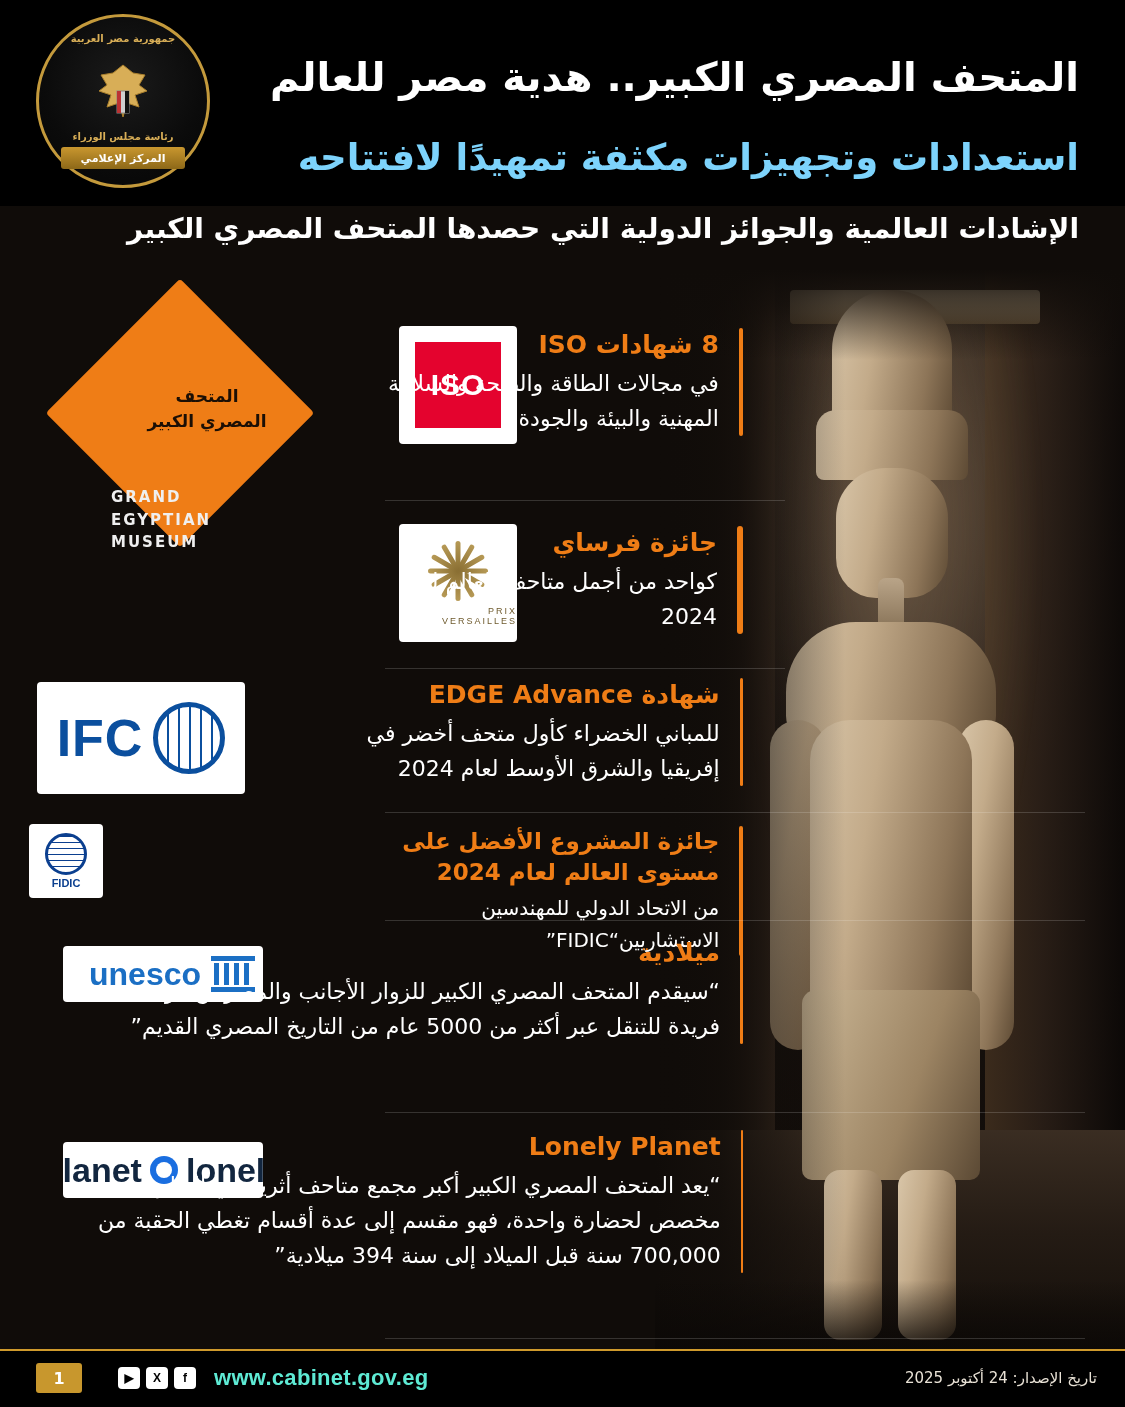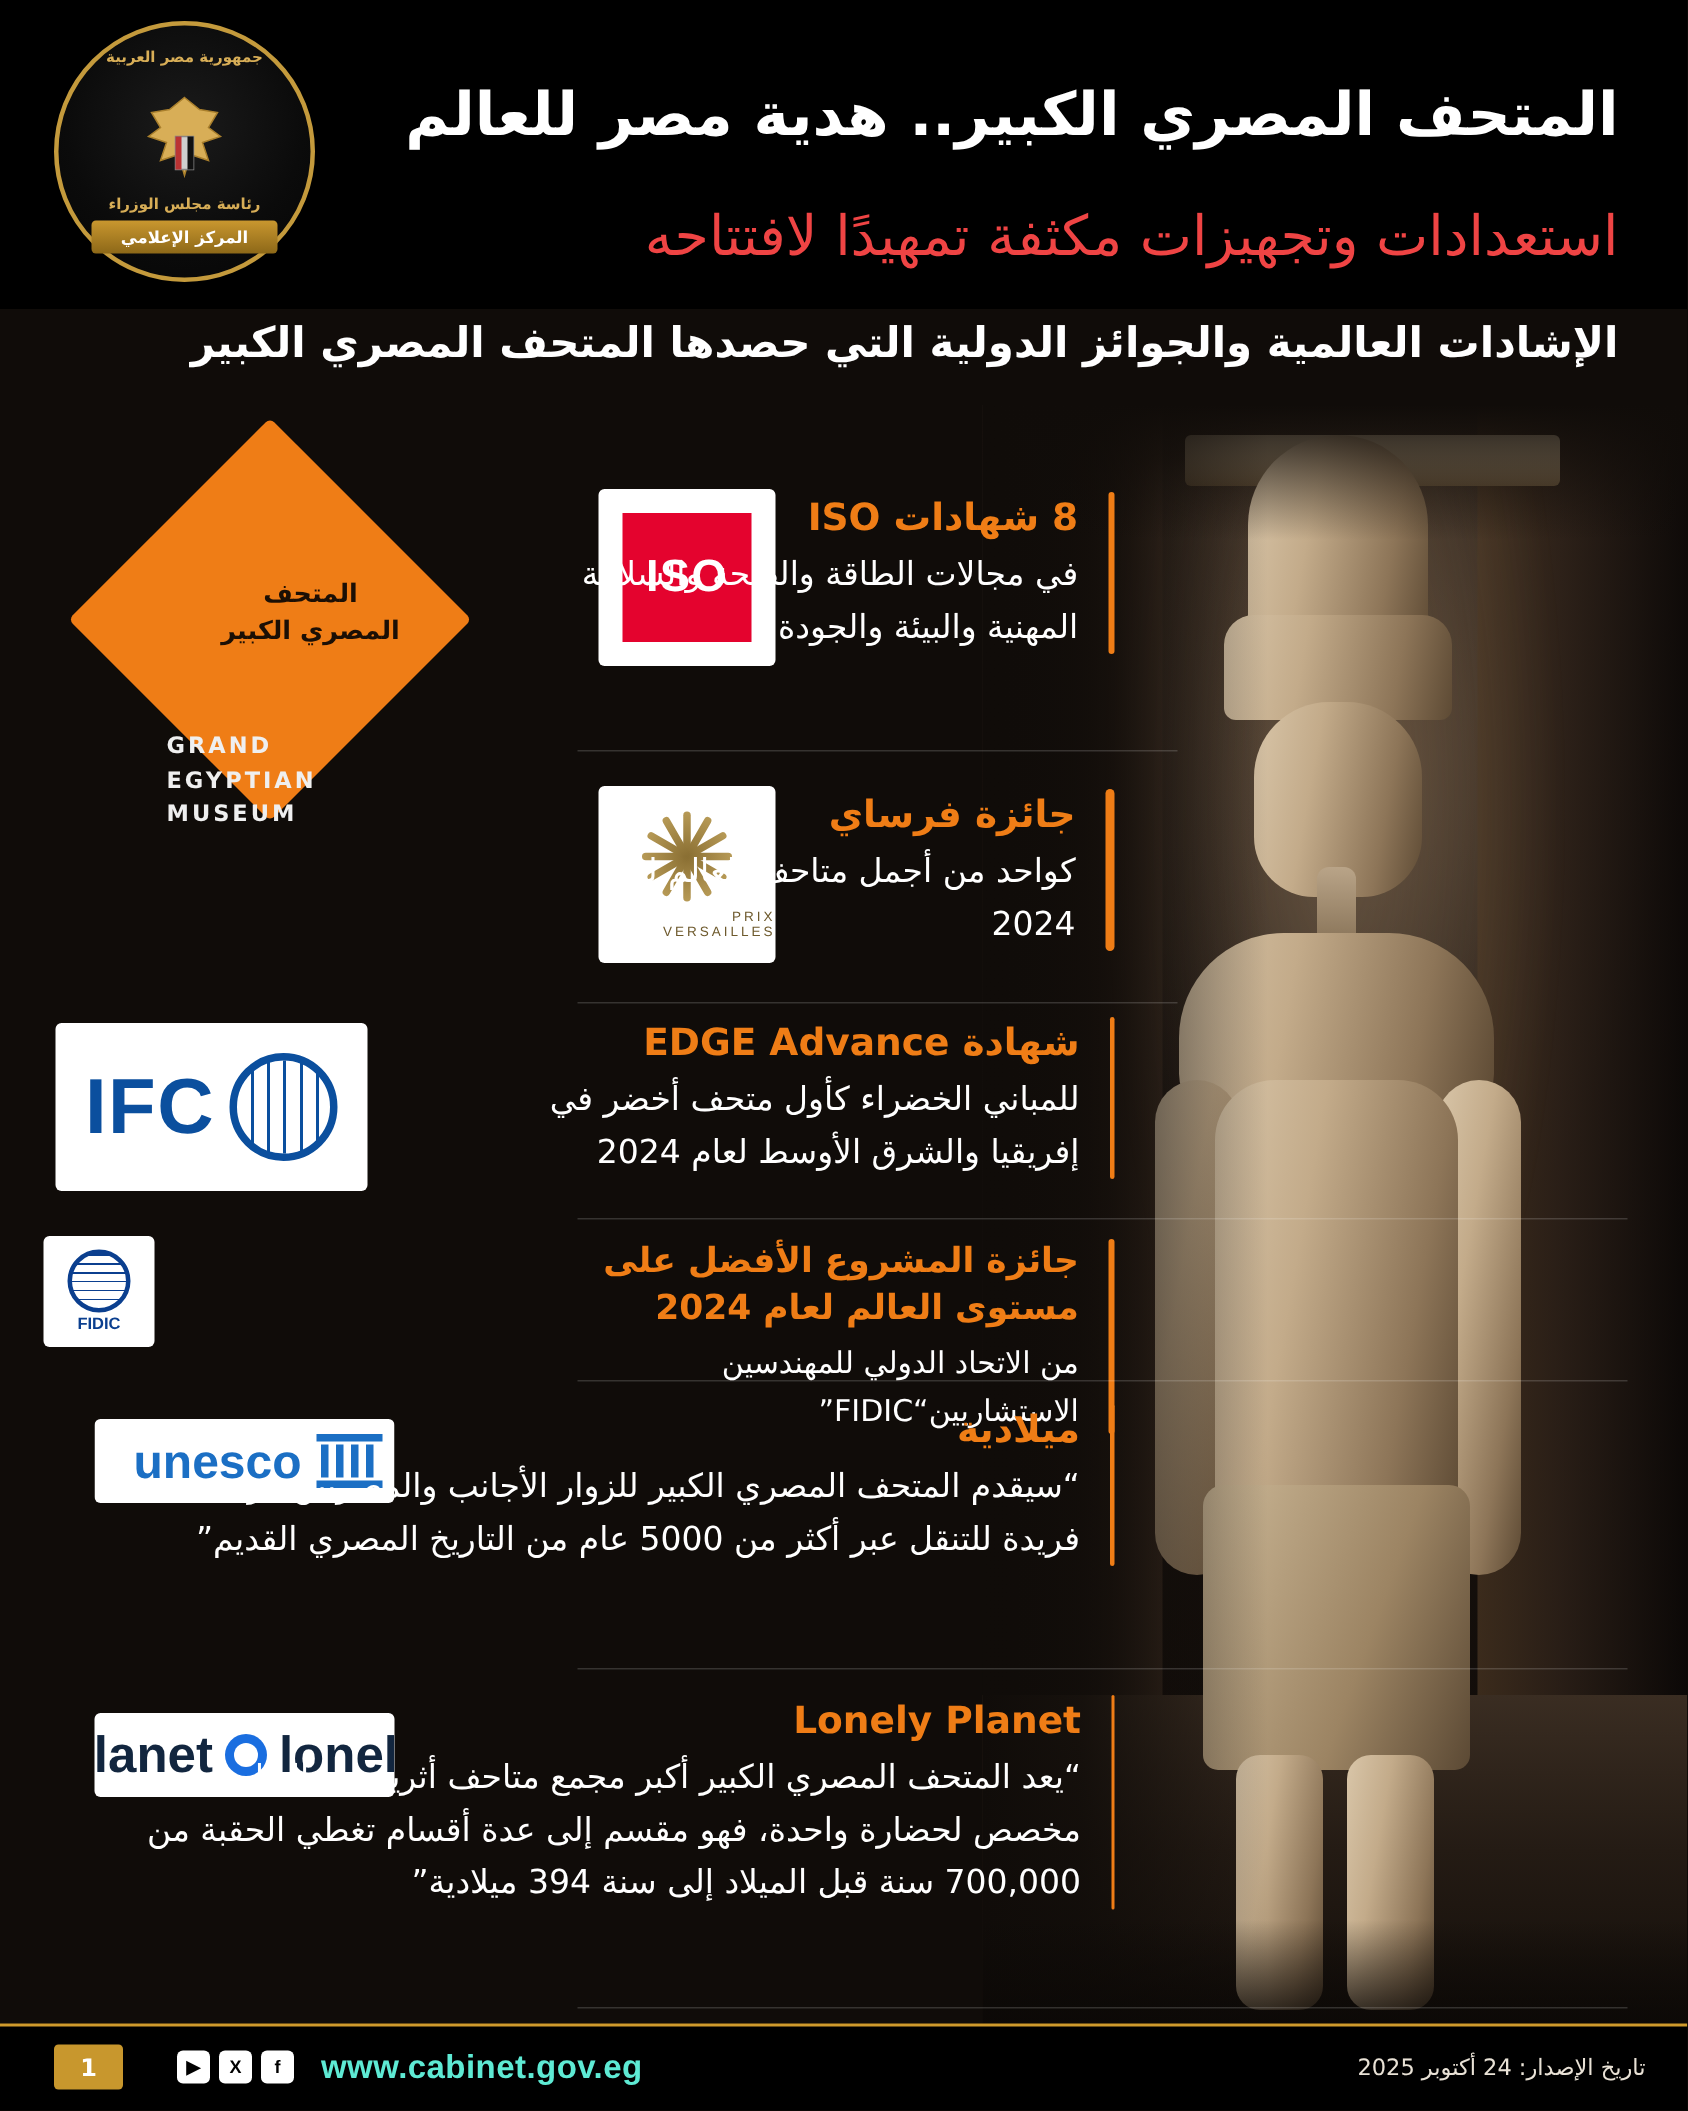--- a/index.html
+++ b/index.html
@@ -79,21 +79,21 @@
     background: #000;
     z-index: 5;
   }
   .h-title {
     position: absolute; right: 46px; top: 52px;
     color: #ffffff; font-size: 40px; font-weight: bold; letter-spacing: -0.5px;
     line-height: 1.25; text-align: right; white-space: nowrap;
   }
   .h-sub {
     position: absolute; right: 46px; top: 136px;
-    color: #ef4444; font-size: 37px; font-weight: normal;
+    color: #7dd3fc; font-size: 37px; font-weight: bold;
     line-height: 1.2; text-align: right; white-space: nowrap;
   }
   .emblem {
     position: absolute; left: 36px; top: 14px; width: 174px; height: 174px;
     border-radius: 50%;
     background: radial-gradient(circle at 50% 40%, #1b1b1b 0%, #0b0b0b 60%, #050505 100%);
     border: 3px solid #c49a3c;
     display: flex; align-items: center; justify-content: center;
   }
   .emblem-inner { position: relative; width: 100%; height: 100%; }

